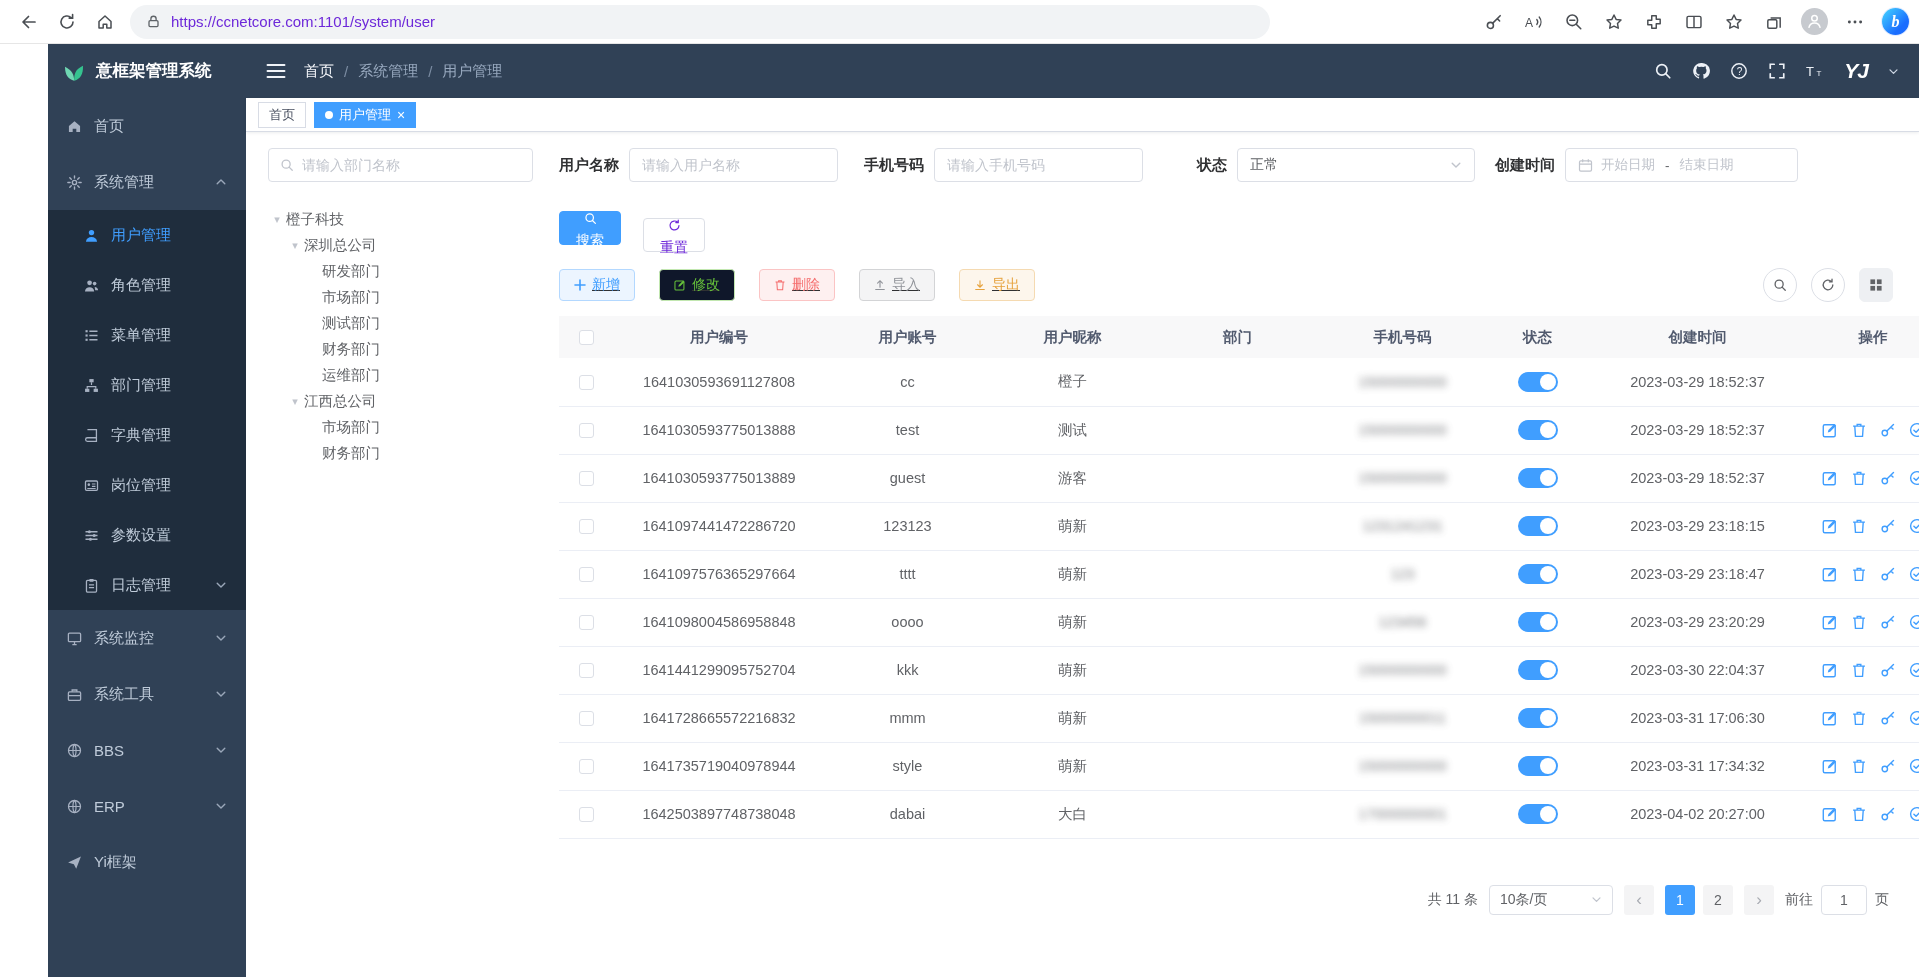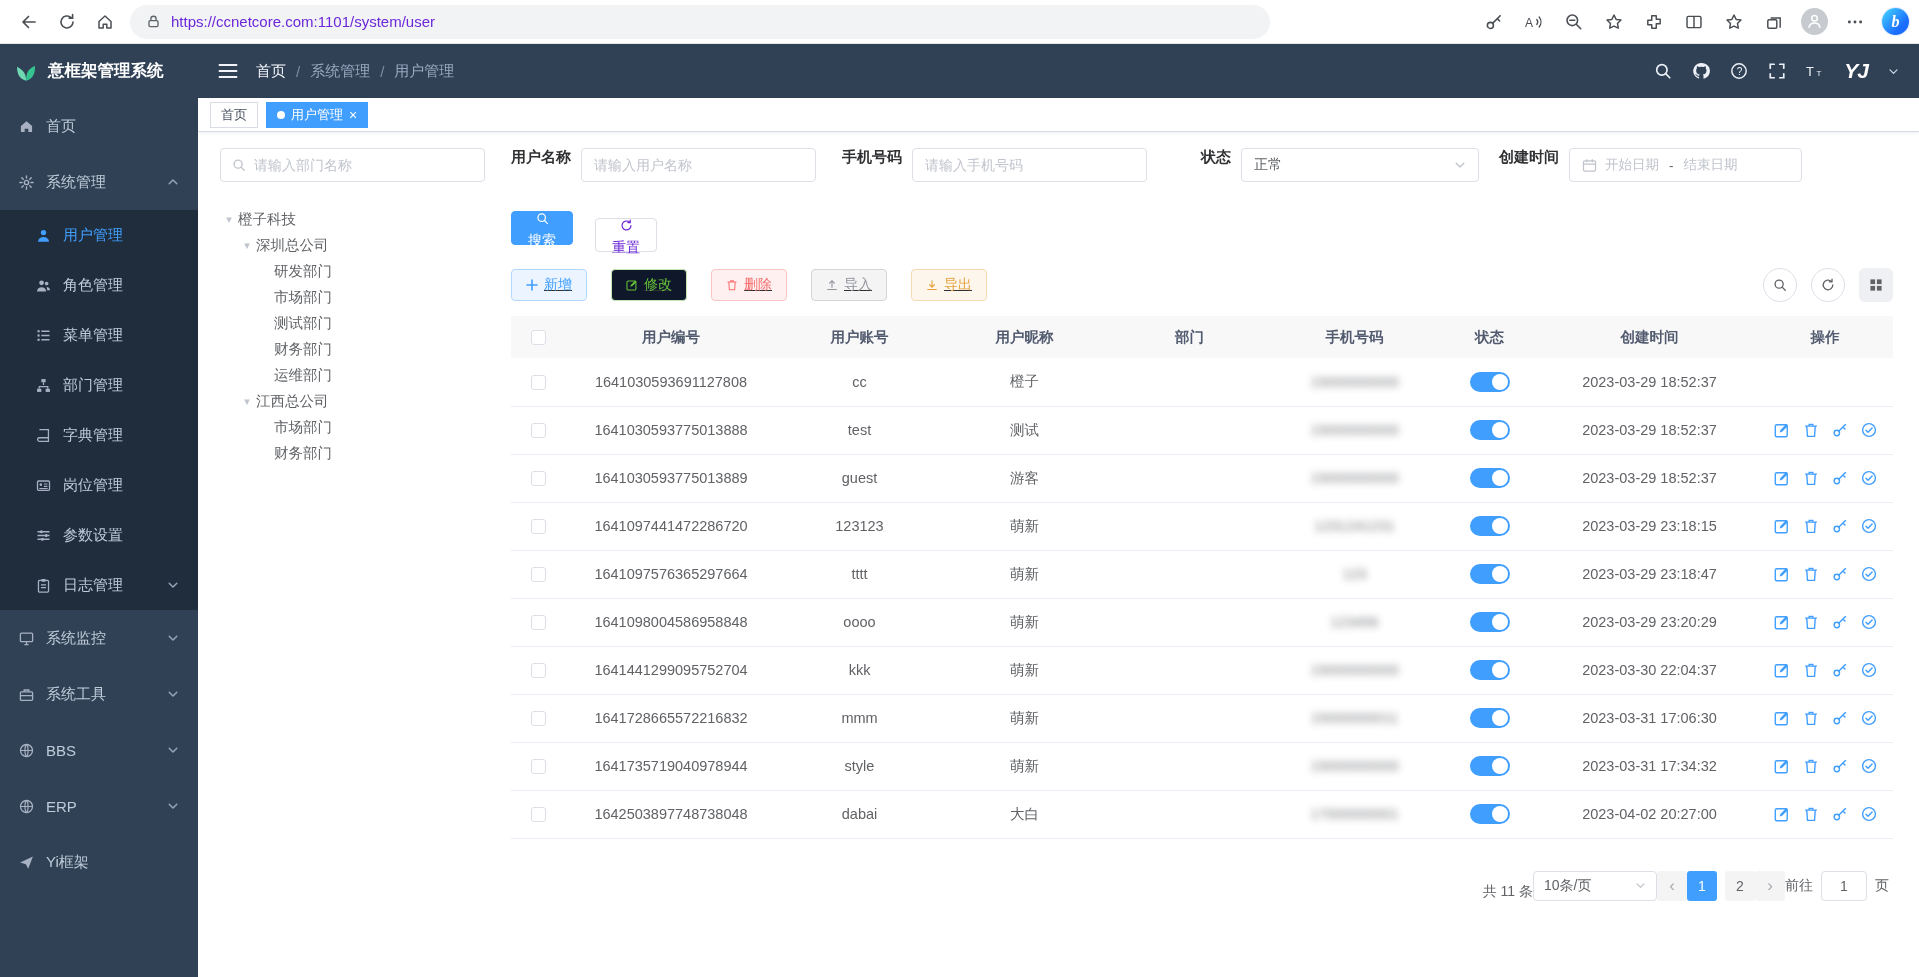--- a/index.html
+++ b/index.html
@@ -16,21 +16,21 @@
   .chrome-btn .svg-icon { width:18px; height:18px; }
   .address-bar { flex:1 1 auto; max-width:1140px; height:34px; margin:0 10px 0 6px; background:#f1f3f5; border-radius:17px; display:flex; align-items:center; padding:0 16px; gap:10px; cursor:text; }
   .address-bar .svg-icon { width:15px; height:15px; color:#5f6368; }
   .url-text { font-size:15px; color:#6d28d9; white-space:nowrap; }
   .chrome-right { display:flex; align-items:center; gap:2px; margin-left:auto; }
   .chrome-avatar { width:27px; height:27px; border-radius:50%; background:#c7cacf; color:#fff; display:flex; align-items:center; justify-content:center; margin:0 6px; cursor:pointer; }
   .chrome-avatar .svg-icon { width:17px; height:17px; }
   .copilot { width:27px; height:27px; border-radius:50%; background:linear-gradient(135deg,#45d8ff 0%,#1a6dff 70%); color:#fff; font-weight:700; font-style:italic; font-family:"Liberation Serif","DejaVu Serif",serif; display:flex; align-items:center; justify-content:center; font-size:16px; margin-left:6px; cursor:pointer; box-shadow:0 0 0 1px #e3ecff; }
 
   
-  .app { flex:1; display:flex; min-height:0; }
+  .app { flex:1; display:flex; min-height:0;padding-left:48px; }
   .sidebar { flex:0 0 198px; width:198px; background:#304156; display:flex; flex-direction:column; color:#bfcbd9; }
   .logo-box { height:54px; display:flex; align-items:center; gap:10px; padding:0 14px; cursor:pointer; }
   .logo-box .svg-icon { width:24px; height:24px; }
   .logo-title { color:#fff; font-size:16.5px; font-weight:700; white-space:nowrap; }
   .menu { flex:1; overflow:hidden; font-size:15px; }
   .menu-item { height:56px; display:flex; align-items:center; gap:12px; padding:0 19px; cursor:pointer; white-space:nowrap; }
   .mi-icon { width:15px; height:15px; color:#a7b1c2; }
   .mi-label { flex:1 1 auto; overflow:hidden; }
   .mi-caret { width:12px; height:12px; color:#9aa7b9; }
   .submenu { background:#1f2d3d; }
@@ -64,26 +64,26 @@
   .tree-search { height:34px; border:1px solid #dcdfe6; border-radius:4px; display:flex; align-items:center; gap:8px; padding:0 11px; color:#c0c4cc; }
   .tree-search .svg-icon { width:14px; height:14px; color:#c0c4cc; }
   .tree-search input { border:none; outline:none; flex:1; font-size:14px; color:#606266; font-family:inherit; background:transparent; }
   .tree-search input::placeholder { color:#c0c4cc; }
   .tree { margin-top:24px; font-size:14.5px; color:#606266; }
   .tree-row { height:26px; display:flex; align-items:center; cursor:pointer; white-space:nowrap; }
   .tree-caret { width:18px; color:#c0c4cc; font-size:11px; text-align:center; flex:0 0 18px; }
 
   .right-panel { flex:1 1 auto; display:flex; flex-direction:column; min-width:0; }
 
-  .filter-row { display:flex; align-items:flex-start; }
+  .filter-row { display:flex; align-items:center; }
   .f-label { font-size:15px; font-weight:700; color:#303133; margin-right:10px; white-space:nowrap; }
   .f-box { height:34px; border:1px solid #dcdfe6; border-radius:4px; display:flex; align-items:center; padding:0 12px; background:#fff; }
   .f-box input { border:none; outline:none; width:100%; font-size:14px; color:#606266; font-family:inherit; background:transparent; }
   .f-box input::placeholder { color:#c0c4cc; }
-  .w-input { width:235px; }
+  .w-input { width:209px; }
   .f-select { width:238px; justify-content:space-between; cursor:pointer; color:#606266; font-size:14px; }
   .f-select .svg-icon { width:12px; height:12px; color:#c0c4cc; }
   .f-date { width:233px; gap:8px; color:#c0c4cc; font-size:13.5px; cursor:pointer; }
   .f-date .svg-icon { width:15px; height:15px; color:#c0c4cc; }
   .f-date .d-sep { color:#606266; margin:0 2px; }
   .ml1 { margin-left:26px; } .ml2 { margin-left:54px; } .ml3 { margin-left:20px; }
 
   .btn-row { margin-top:22px; display:flex; align-items:center; gap:22px; }
   .btn { height:34px; padding:0 16px; border-radius:4px; border:1px solid transparent; display:inline-flex; align-items:center; gap:7px; font-size:14px; cursor:pointer; font-family:inherit;flex-direction:column; }
   .btn .svg-icon { width:13px; height:13px; }
@@ -108,21 +108,21 @@
   .grid-table thead th { background:#f8f8f9; height:42px; font-weight:700; color:#515a6e; text-align:center; }
   .grid-table tbody td { height:48px; border-bottom:1px solid #ebeef5; text-align:center; overflow:hidden; white-space:nowrap; }
   .cbx { width:15px; height:15px; border:1px solid #dcdfe6; border-radius:3px; background:#fff; display:inline-block; cursor:pointer; vertical-align:middle; }
   .redacted { filter:blur(3.5px); opacity:.8; }
   .switch { width:40px; height:20px; border-radius:10px; background:#409eff; position:relative; display:inline-block; cursor:pointer; vertical-align:middle; }
   .switch::after { content:""; position:absolute; right:2px; top:2px; width:16px; height:16px; border-radius:50%; background:#fff; }
   .ops { display:flex; justify-content:center; align-items:center; gap:13px; }
   .op-icon { width:16px; height:16px; color:#409eff; cursor:pointer; }
 
   
-  .pagination { margin-top:32px; display:flex; align-items:flex-end; justify-content:flex-end; gap:0; font-size:14px; color:#606266; padding-right:4px; }
+  .pagination { margin-top:46px; display:flex; align-items:center; justify-content:flex-end; gap:11px; font-size:14px; color:#606266; padding-right:4px; }
   .page-size { width:124px; height:30px; border:1px solid #dcdfe6; border-radius:4px; display:flex; align-items:center; justify-content:space-between; padding:0 10px; cursor:pointer; background:#fff; }
   .page-size .svg-icon { width:11px; height:11px; color:#c0c4cc; }
   .page-btn { min-width:30px; height:30px; padding:0 4px; background:#f4f4f5; border-radius:3px; display:inline-flex; align-items:center; justify-content:center; color:#606266; cursor:pointer; font-size:14px; }
   .page-btn.arrow { font-size:17px; color:#a8abb2; }
   .page-btn.active { background:#409eff; color:#fff; }
   .pages { display:flex; align-items:center; gap:8px; }
   .goto { display:flex; align-items:center; gap:8px; }
   .goto input { width:46px; height:30px; border:1px solid #dcdfe6; border-radius:4px; text-align:center; font-size:14px; color:#606266; outline:none; font-family:inherit; }
 </style>
 </head>

